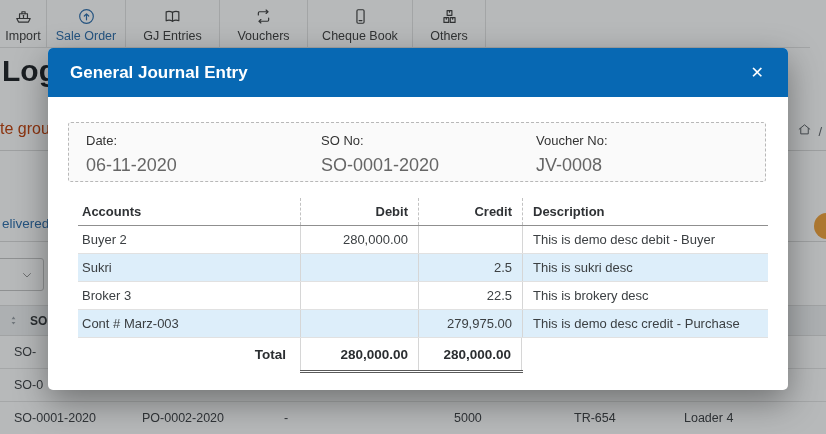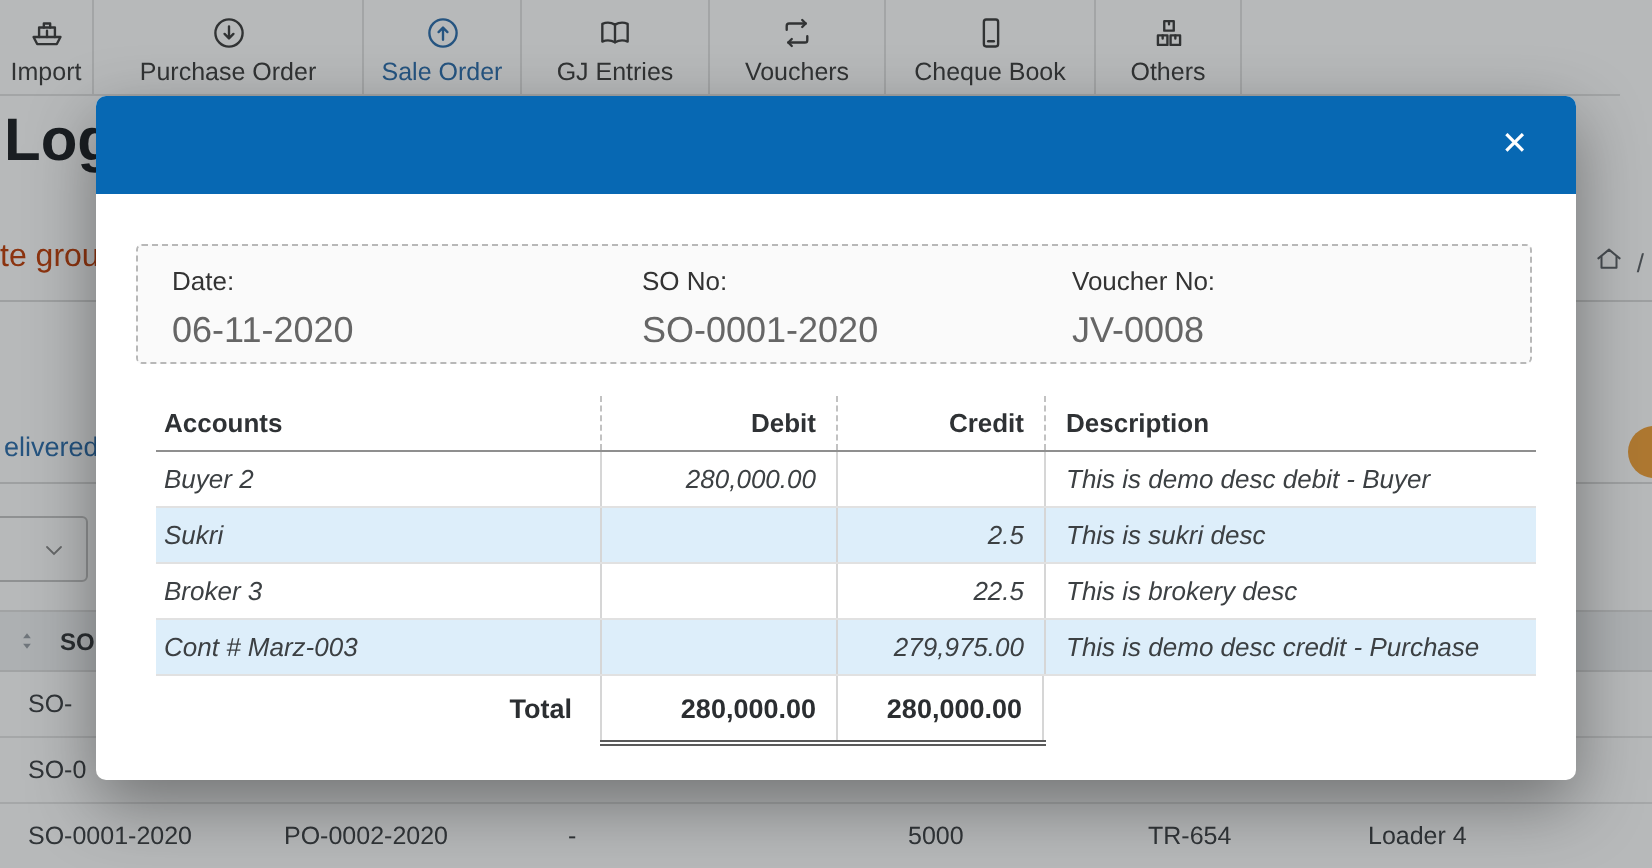--- a/index.html
+++ b/index.html
@@ -72,21 +72,21 @@
   .gj-table { position:absolute; left:30px; top:150px; width:690px; font-size:13px; color:#3c4043; }
   .gj-head { display:flex; align-items:center; height:28px; font-weight:bold; color:#2f3235;
              border-bottom:1px solid #8f8f8f; }
   .g-acc{width:222px; padding-left:4px;}
   .g-deb{width:118px; text-align:right; padding-right:10px;}
   .g-cre{width:104px; text-align:left; padding-right:10px;}
   .g-des{width:246px; padding-left:10px;}
   .gj-head .g-deb, .gj-head .g-cre, .gj-head .g-des { border-left:1px dashed #c2c2c2; height:100%;
              display:flex; align-items:center; }
   .gj-head .g-deb, .gj-head .g-cre { justify-content:flex-end; }
-  .gj-row { display:flex; align-items:center; height:28px; border-bottom:1px solid #e1e1e1;font-style:italic; }
+  .gj-row { display:flex; align-items:center; height:28px; border-bottom:1px solid #e1e1e1; }
   .gj-row .g-deb, .gj-row .g-cre, .gj-row .g-des { border-left:1px solid #d6d6d6; height:100%;
              display:flex; align-items:center; }
   .gj-row .g-deb, .gj-row .g-cre { justify-content:flex-end; }
   .gj-row.hl { background:#ddeefa; }
   .gj-total { display:flex; align-items:center; height:32px; font-weight:bold; color:#2b2e31;
               font-size:13.5px; }
   .gj-total .g-acc { text-align:right; padding-right:14px; }
   .gj-total .g-deb, .gj-total .g-cre { border-left:1px solid #d6d6d6; height:100%;
               display:flex; align-items:center; justify-content:flex-end; }
   .gj-total .g-cre { border-right:1px solid #d6d6d6; }
@@ -104,29 +104,20 @@
         <span class="icon">
           <svg viewBox="0 0 24 24">
               <path d="M3.5 14.5h17l-2.3 4.5H5.8z"></path>
               <path d="M7 14.5V8.5h10v6"></path>
               <path d="M10 8.5V6h4v2.5"></path>
               <path d="M12 10.5v4"></path>
             </svg>
         </span>
         <span class="tb-label">Import</span>
       </div>
-      <div class="tb-item" style="width:135px">
-        <span class="icon">
-          <svg viewBox="0 0 24 24">
-              <circle cx="12" cy="12" r="8.6"></circle>
-              <path d="M12 7.8v7.4M9.2 12.6 12 15.4l2.8-2.8"></path>
-            </svg>
-        </span>
-        <span class="tb-label">Purchase Order</span>
-      </div>
       <div class="tb-item active" style="width:79px">
         <span class="icon">
           <svg viewBox="0 0 24 24">
               <circle cx="12" cy="12" r="8.6"></circle>
               <path d="M12 16.2V8.8M9.2 11.4 12 8.6l2.8 2.8"></path>
             </svg>
         </span>
         <span class="tb-label">Sale Order</span>
       </div>
       <div class="tb-item" style="width:94px">
@@ -231,20 +222,21 @@
         <span class="bg-cell c5">TR-654</span>
         <span class="bg-cell c6">Loader 4</span>
       </div>
     </div>
   </div>
 
   <div class="overlay"></div>
 
   <div class="modal">
     <div class="modal-header">
+      <span class="modal-title">General Journal Entry</span>
       <span class="modal-close">✕</span>
     </div>
 
     <div class="info-box">
       <div class="info-col ic-1">
         <div class="lbl">Date:</div>
         <div class="val">06-11-2020</div>
       </div>
       <div class="info-col ic-2">
         <div class="lbl">SO No:</div>

